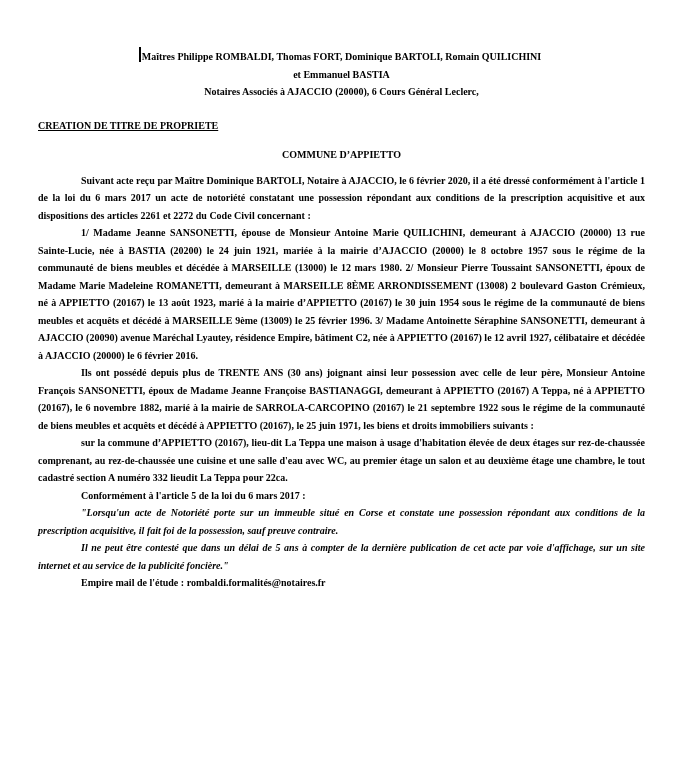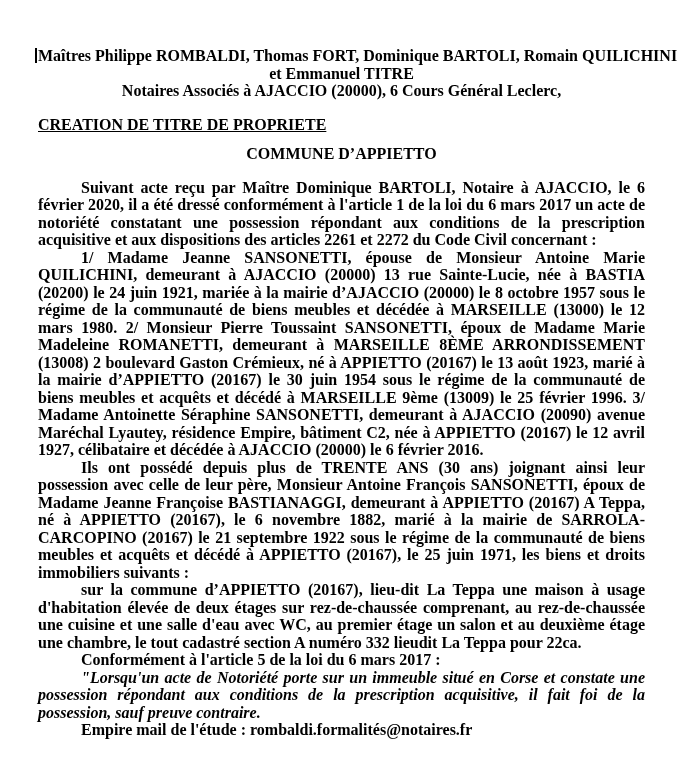--- a/index.html
+++ b/index.html
@@ -10,21 +10,21 @@
   .page {
     position: relative;
     box-sizing: border-box;
     width: 683px;
     height: 767px;
     background: #ffffff;
     padding: 47px 38px 0 38px;
     font-family: "Liberation Serif", "DejaVu Serif", serif;
     font-weight: bold;
     color: #000000;
-    font-size: 16px;
+    font-size: 10px;
     line-height: 17.5px;
     overflow: hidden;
   }
   .doc-header {
     text-align: center;
   }
   .h-line {
     white-space: nowrap;
   }
   .caret {
@@ -46,42 +46,43 @@
   .doc-subtitle {
     text-align: center;
     margin-top: 12px;
   }
   p.body-par {
     margin: 0;
     text-align: justify;
     text-indent: 43px;
   }
   p.first-par {
-    margin-top: 16px;
+    margin-top: 8px;
   }
   p.quote {
     font-style: italic;
   }
 </style>
 </head>
 <body>
 
 <div class="page">
 
   <div class="doc-header">
     <div class="h-line"><span class="caret"></span><span>Maîtres Philippe ROMBALDI, Thomas FORT, Dominique BARTOLI, Romain QUILICHINI</span></div>
-    <div class="h-line">et Emmanuel TITRE</div>
+    <div class="h-line">et Emmanuel BASTIA</div>
     <div class="h-line">Notaires Associés à AJACCIO (20000), 6 Cours Général Leclerc,</div>
   </div>
 
   <div class="doc-title"><span>CREATION DE TITRE DE PROPRIETE</span></div>
 
   <div class="doc-subtitle">COMMUNE D’APPIETTO</div>
 
   <p class="body-par first-par">Suivant acte reçu par Maître Dominique BARTOLI, Notaire à AJACCIO, le 6 février 2020, il a été dressé conformément à l'article 1 de la loi du 6 mars 2017 un acte de notoriété constatant une possession répondant aux conditions de la prescription acquisitive et aux dispositions des articles 2261 et 2272 du Code Civil concernant :</p>
   <p class="body-par">1/ Madame Jeanne SANSONETTI, épouse de Monsieur Antoine Marie QUILICHINI, demeurant à AJACCIO (20000) 13 rue Sainte-Lucie, née à BASTIA (20200) le 24 juin 1921, mariée à la mairie d’AJACCIO (20000) le 8 octobre 1957 sous le régime de la communauté de biens meubles et décédée à MARSEILLE (13000) le 12 mars 1980. 2/ Monsieur Pierre Toussaint SANSONETTI, époux de Madame Marie Madeleine ROMANETTI, demeurant à MARSEILLE 8ÈME ARRONDISSEMENT (13008) 2 boulevard Gaston Crémieux, né à APPIETTO (20167) le 13 août 1923, marié à la mairie d’APPIETTO (20167) le 30 juin 1954 sous le régime de la communauté de biens meubles et acquêts et décédé à MARSEILLE 9ème (13009) le 25 février 1996. 3/ Madame Antoinette Séraphine SANSONETTI, demeurant à AJACCIO (20090) avenue Maréchal Lyautey, résidence Empire, bâtiment C2, née à APPIETTO (20167) le 12 avril 1927, célibataire et décédée à AJACCIO (20000) le 6 février 2016.</p>
   <p class="body-par">Ils ont possédé depuis plus de TRENTE ANS (30 ans) joignant ainsi leur possession avec celle de leur père, Monsieur Antoine François SANSONETTI, époux de Madame Jeanne Françoise BASTIANAGGI, demeurant à APPIETTO (20167) A Teppa, né à APPIETTO (20167), le 6 novembre 1882, marié à la mairie de SARROLA-CARCOPINO (20167) le 21 septembre 1922 sous le régime de la communauté de biens meubles et acquêts et décédé à APPIETTO (20167), le 25 juin 1971, les biens et droits immobiliers suivants :</p>
   <p class="body-par">sur la commune d’APPIETTO (20167), lieu-dit La Teppa une maison à usage d'habitation élevée de deux étages sur rez-de-chaussée comprenant, au rez-de-chaussée une cuisine et une salle d'eau avec WC, au premier étage un salon et au deuxième étage une chambre, le tout cadastré section A numéro 332 lieudit La Teppa pour 22ca.</p>
   <p class="body-par">Conformément à l'article 5 de la loi du 6 mars 2017 :</p>
   <p class="body-par quote">"Lorsqu'un acte de Notoriété porte sur un immeuble situé en Corse et constate une possession répondant aux conditions de la prescription acquisitive, il fait foi de la possession, sauf preuve contraire.</p>
+  <p class="body-par quote">Il ne peut être contesté que dans un délai de 5 ans à compter de la dernière publication de cet acte par voie d'affichage, sur un site internet et au service de la publicité foncière."</p>
   <p class="body-par">Empire mail de l'étude : rombaldi.formalités@notaires.fr</p>
 
 </div>
 
 </body></html>

